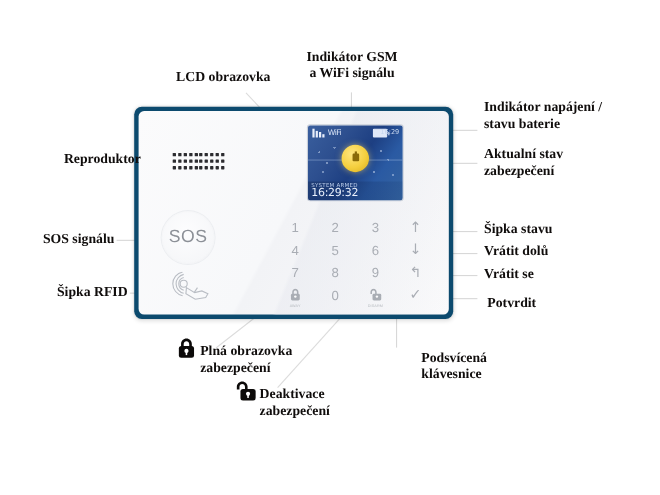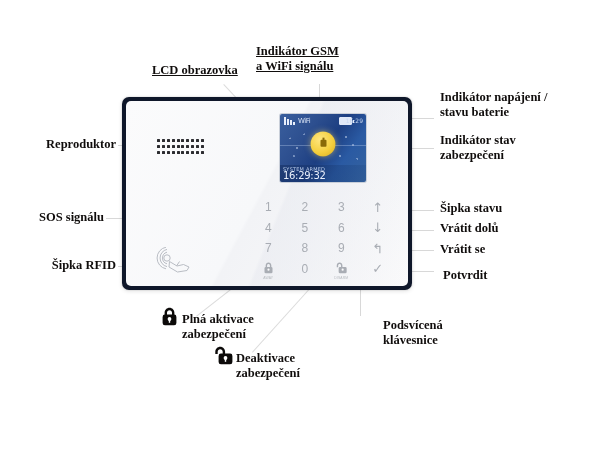--- a/index.html
+++ b/index.html
@@ -18,21 +18,21 @@
   
   .label {
     position: absolute;
     font-family: "Liberation Serif", serif;
     font-weight: bold;
     font-size: 12.5px;
     line-height: 15px;
     color: #100d0c;
     white-space: pre-line;
   }
-  .label.center { text-align: left; text-decoration: underline; }
+  .label.center { text-align: center; }
   .label.right  { text-align: right; }
 
   
   .leader {
     position: absolute;
     background: #d8d8d8;
   }
   .leader.h { height: 1px; }
   .leader.v { width: 1px; }
   .leader.diag {
@@ -42,21 +42,21 @@
     height: 0;
   }
 
   
   #panel {
     position: absolute;
     left: 122px;
     top: 97px;
     width: 290px;
     height: 193px;
-    background: #0f172a;
+    background: #0c4a6e;
     border-radius: 7px;
     box-shadow: 0 1px 4px rgba(0,0,0,0.13), 0 0 0 1px rgba(0,0,0,0.04);
   }
   #panel-inner {
     position: absolute;
     left: 4px; top: 4px; right: 4px; bottom: 4px;
     border-radius: 5px;
     background: linear-gradient(118deg,#fbfbfc 0%,#f7f8fa 48%,#f2f3f6 49%,#fafafb 100%);
   }
   
@@ -351,20 +351,23 @@
     <div id="lcd-battery"></div>
     <div id="lcd-time-top">16:29</div>
 
     <div id="lcd-lock"></div>
 
     <div id="lcd-footer"></div>
     <div id="lcd-status">SYSTEM ARMED</div>
     <div id="lcd-clock">16:29:32</div>
   </div>
 
+  <div id="sos">
+    <span>SOS</span>
+  </div>
 
   <div id="rfid">
     <svg width="44" height="26" viewBox="0 0 44 26" fill="none" stroke="currentColor" stroke-width="1">
       <circle cx="15" cy="11" r="3.2"></circle>
       <path d="M15 5.2 A 6 6 0 0 0 15 16.8"></path>
       <path d="M15 2.4 A 8.8 8.8 0 0 0 15 19.6"></path>
       <path d="M14 0.2 A 11 11 0 0 0 14 21.8"></path>
       <path d="M17.5 14.5 l7.5 4.5 6.5 -1.5 5.5 2.5 -2 3.5 -9.5 1.5 -8.5 -5 z"></path>
       <path d="M24.5 19 l3 -4.5"></path>
     </svg>
@@ -425,46 +428,46 @@
           <circle cx="11.5" cy="13" r="1.9" fill="#fafafb"></circle>
         </svg>
         <span class="sub">DISARM</span>
       </div>
       <div class="key glyph">
         <span>✓</span>
       </div>
     </div>
 </div>
 
-<div class="label right" style="left:6px; top:137px; width:110px;">Reproduktor</div>
+<div class="label right" style="left:18px; top:137px; width:110px;">Reproduktor</div>
 <div class="label right" style="left:6px; top:210px; width:98px;">SOS signálu</div>
 <div class="label right" style="left:6px; top:258px; width:110px;">Šipka RFID</div>
 
-<div class="label center" style="left:152px; top:63px; width:130px;">LCD obrazovka</div>
+<div class="label center" style="left:138px; top:63px; width:130px;">LCD obrazovka</div>
 <div class="label center" style="left:256px; top:44px; width:128px;">Indikátor GSM
 a WiFi signálu</div>
 
 <div class="label" style="left:440px; top:90px; width:156px;">Indikátor napájení /
 stavu baterie</div>
-<div class="label" style="left:440px; top:133px; width:156px;">Indikátor stav
+<div class="label" style="left:440px; top:133px; width:156px;">Aktualní stav
 zabezpečení</div>
 <div class="label" style="left:440px; top:201px; width:156px;">Šipka stavu</div>
 <div class="label" style="left:440px; top:221px; width:156px;">Vrátit dolů</div>
 <div class="label" style="left:440px; top:242px; width:156px;">Vrátit se</div>
 <div class="label" style="left:443px; top:268px; width:156px;">Potvrdit</div>
 
 <div class="lockbadge" style="left:160px; top:307px;">
   <svg width="19" height="19" viewBox="0 0 19 19" fill="currentColor">
     <path d="M9.5 0.8 c-2.7 0 -4.9 2.2 -4.9 4.9 V8 h2.4 V5.7 c0 -1.4 1.1 -2.5 2.5 -2.5 s2.5 1.1 2.5 2.5 V8 h2.4 V5.7 c0 -2.7 -2.2 -4.9 -4.9 -4.9 z"></path>
     <rect x="2.6" y="7.6" width="13.8" height="10.6" rx="2.3"></rect>
     <circle cx="9.5" cy="12" r="1.9" fill="#ffffff"></circle>
     <rect x="8.8" y="12.4" width="1.4" height="3.4" fill="#ffffff"></rect>
   </svg>
 </div>
-<div class="label" style="left:182px; top:312px; width:140px;">Plná aktivace
+<div class="label" style="left:182px; top:312px; width:140px;">Plná obrazovka
 zabezpečení</div>
 
 <div class="lockbadge" style="left:214px; top:346px;">
   <svg width="19" height="19" viewBox="0 0 19 19" fill="currentColor">
     <path d="M6.2 0.8 c-2.7 0 -4.9 2.2 -4.9 4.9 V8 h2.4 V5.7 c0 -1.4 1.1 -2.5 2.5 -2.5 s2.5 1.1 2.5 2.5 V8 h2.4 V5.7 c0 -2.7 -2.2 -4.9 -4.9 -4.9 z"></path>
     <rect x="4.6" y="7.6" width="13.8" height="10.6" rx="2.3"></rect>
     <circle cx="11.5" cy="12" r="1.9" fill="#ffffff"></circle>
     <rect x="10.8" y="12.4" width="1.4" height="3.4" fill="#ffffff"></rect>
   </svg>
 </div>

